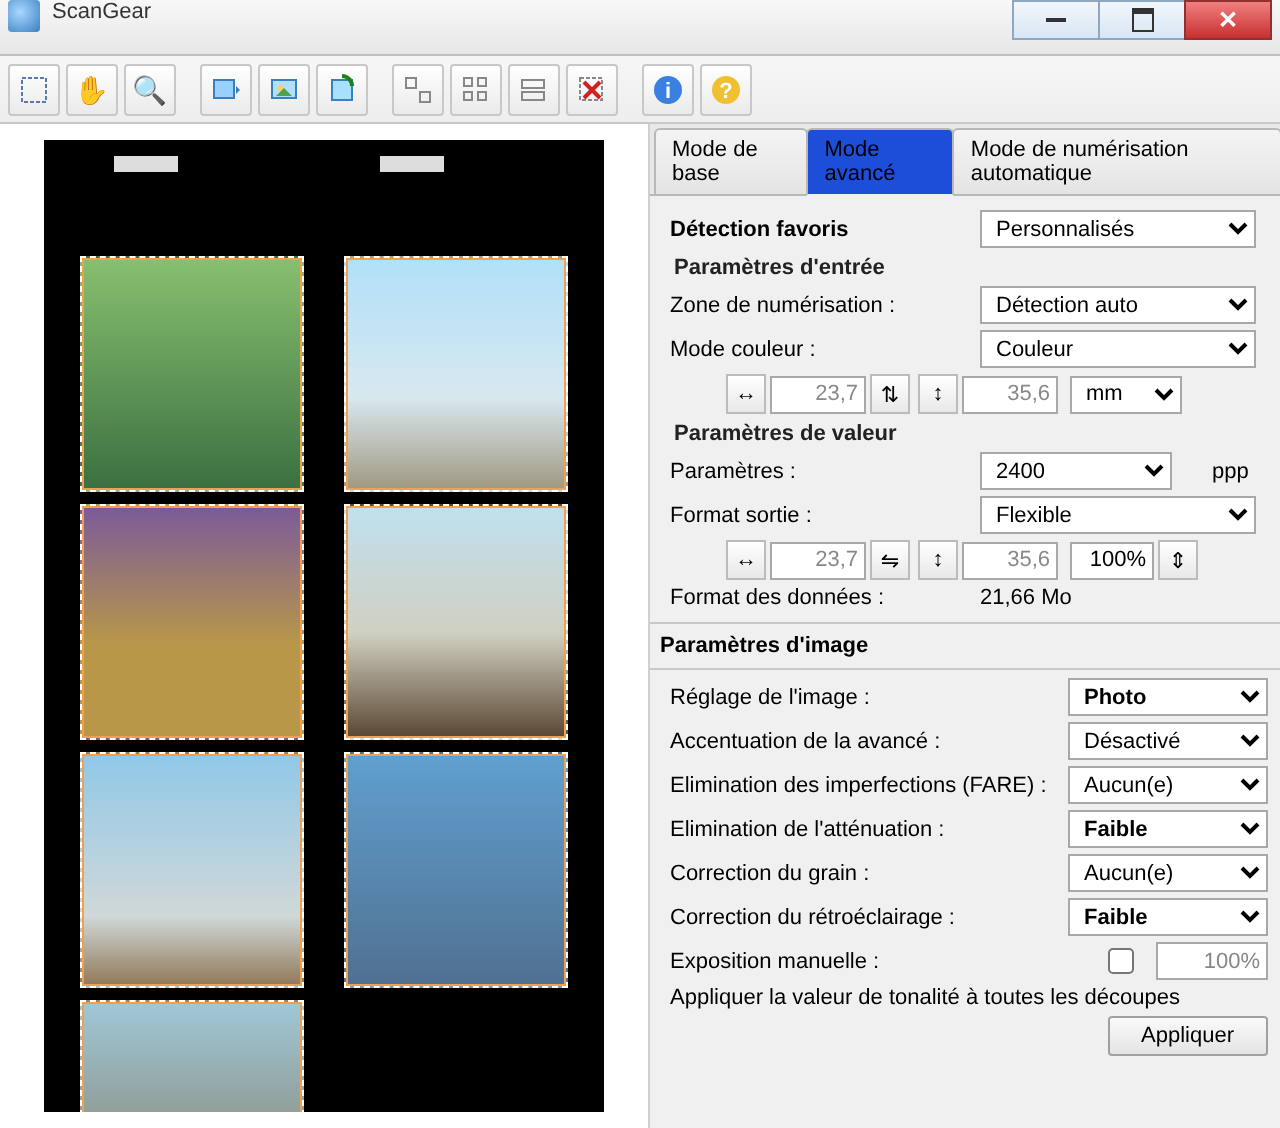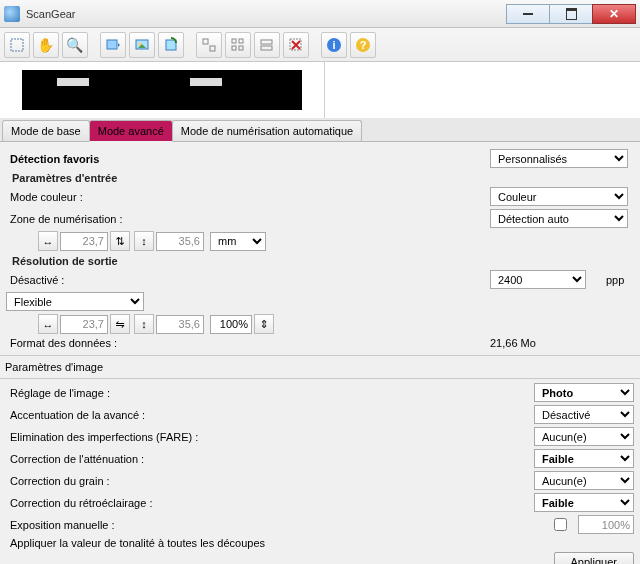--- a/index.html
+++ b/index.html
@@ -1,63 +1,63 @@
 <!DOCTYPE html>
 <html><head>
 <meta charset="utf-8">
 <style>
 * { box-sizing: border-box; font-family: "Segoe UI", Tahoma, sans-serif; font-size: 11px; }
 body { margin: 0; background: #fff; width: 640px; height: 564px; overflow: hidden; }
 
 
-.titlebar { height: 28px; background: linear-gradient(#f8f8f8,#e6e6e6); border-bottom: 1px solid #c0c0c0; display: flex; align-items: center; padding: 0 4px; }
+.titlebar { height: 28px; background: linear-gradient(#f8f8f8,#e6e6e6); border-bottom: 1px solid #c0c0c0; display: flex; padding: 0 4px; }
 .titlebar .appicon { width: 16px; height: 16px; margin-right: 6px; display:inline-block; border-radius:2px; background: radial-gradient(circle at 6px 6px,#a8d8ff,#3a7fc0); }
 .titlebar .title { flex: 1; color: #333; }
 .winbtns { display:flex; }
 .winbtn { width: 44px; height: 20px; border: 1px solid #8ea8c0; background: linear-gradient(#f2f6fb,#d8e6f4); display:flex; align-items:center; justify-content:center; margin-left:-1px; color:#385; }
 .winbtn.min::after { content:""; width:10px; border-bottom:2px solid #333; }
 .winbtn.max::after { content:""; width:9px; height:8px; border:1.5px solid #333; border-top-width:3px; }
 .winbtn.close { background: linear-gradient(#f08080,#c83030); border-color:#903030; color:#fff; font-weight:bold; }
 .winbtn.close::after { content:"✕"; color:#fff; font-size:12px; }
 
 
 .toolbar { height: 34px; background: linear-gradient(#f6f6f6,#eee); border-bottom: 1px solid #c8c8c8; display:flex; align-items:center; padding: 2px 4px; gap:3px; }
 .tbtn { width:26px; height:26px; border:1px solid #c8c8c8; border-radius:2px; background:linear-gradient(#fff,#eaeaea); display:flex; align-items:center; justify-content:center; font-size:14px; }
 .tbtn svg { width:16px; height:16px; }
 .sep { width:6px; }
 
 
-.main { display:flex; height: calc(564px - 28px - 34px); flex-direction: column; }
+.main { display:flex; height: calc(564px - 28px - 34px); }
 .preview { width: 325px; background:#fff; border-right:1px solid #d0d0d0; padding:8px; display:flex; justify-content:center; }
 .filmstrip { width:280px; height:100%; background:#000; position:relative; padding:20px 10px; overflow:hidden; }
 .filmcol { position:absolute; width:112px; top:58px; }
 .filmcol.left { left:18px; }
 .filmcol.right { left:150px; }
 .frame { width:112px; height:118px; margin-bottom:6px; border:1.5px dashed #fff; outline:1px solid #f0a050; outline-offset:-2px; }
 .f1 { background: linear-gradient(#88c070,#3a7040); }
 .f2 { background: linear-gradient(#7a5a9a,#b89848 60%); }
 .f3 { background: linear-gradient(#90c8e8,#d0d8d8 70%,#907858); }
 .f4 { background: linear-gradient(#a0c8d8,#888878 75%); }
 .f5 { background: linear-gradient(#b0e0f8,#d8e8f0 60%,#a09880); }
 .f6 { background: linear-gradient(#c0e0f0,#d0d0c0 55%,#5a4632); }
 .f7 { background: linear-gradient(#60a0d0,#507090); }
 .notch { position:absolute; width:32px; height:8px; background:#ddd; top:8px; }
 .notch.n1{left:35px;} .notch.n2{left:168px;}
 
 
 .panel { flex:1; background:#f0f0f0; display:flex; flex-direction:column; overflow:hidden; }
 .tabs { display:flex; background:#e8e8e8; border-bottom:1px solid #b8b8b8; padding-top:2px; padding-left:2px; gap:0; }
 .tab { padding:4px 8px; border:1px solid #b8b8b8; border-bottom:none; background:linear-gradient(#f4f4f4,#e4e4e4); margin-right:-1px; border-radius:3px 3px 0 0; }
-.tab.active { background:#be185d; position:relative; z-index:2; border-bottom:1px solid #f0f0f0; margin-bottom:-1px;text-align:right; }
+.tab.active { background:#1d4ed8; position:relative; z-index:2; border-bottom:1px solid #f0f0f0; margin-bottom:-1px; }
 .panelbody { flex:1; overflow-y:auto; padding:4px 6px; }
 
 .row { display:flex; align-items:center; margin:3px 0; }
 .lbl { flex:1; padding-left:4px; }
 .grphdr { font-weight:bold; color:#222; margin:4px 0 2px 6px; }
-.sechdr { font-weight:normal; background:#f0f0f0; border:1px solid #c8c8c8; padding:5px; margin:6px -6px 4px; border-left:none; border-right:none;}
+.sechdr { font-weight:bold; background:#f0f0f0; border:1px solid #c8c8c8; padding:5px; margin:6px -6px 4px; border-left:none; border-right:none;}
 select, input[type=text] { height:19px; border:1px solid #a8a8a8; background:#fff; padding:0 3px; font-size:11px; }
 .combo { width:138px; }
 .wide { width:138px; }
 .num { width:48px; text-align:right; background:#f4f4f4; color:#888; border:1px solid #c8c8c8; }
 .numa { width:48px; text-align:right; }
 .smallcombo { width:56px; }
 .unit { margin-left:4px;padding-left:16px; }
 .iconbtn { width:20px; height:20px; border:1px solid #bbb; background:linear-gradient(#fff,#e8e8e8); display:inline-flex; align-items:center; justify-content:center; margin:0 2px; font-size:11px; }
 .chk { width:13px; height:13px; }
 .btn { padding:3px 16px; border:1px solid #a0a0a0; background:linear-gradient(#fafafa,#e4e4e4); border-radius:2px; }
@@ -177,49 +177,50 @@
 
       <div class="row">
         <span class="lbl" style="font-weight:bold">Détection favoris</span>
         <div class="rcol">
             <select class="combo wide"><option>Personnalisés</option></select>
           </div>
       </div>
 
       <div class="grphdr">Paramètres d'entrée</div>
       <div class="row">
+          <span class="lbl">Zone de numérisation :</span>
+          <div class="rcol">
+            <select class="combo wide"><option>Détection auto</option></select>
+          </div>
+        </div>
+      <div class="row">
           <span class="lbl">Mode couleur :</span>
           <div class="rcol">
             <select class="combo wide"><option>Couleur</option></select>
-          </div>
-        </div>
-      <div class="row">
-          <span class="lbl">Zone de numérisation :</span>
-          <div class="rcol">
-            <select class="combo wide"><option>Détection auto</option></select>
           </div>
         </div>
       <div class="row" style="padding-left:30px;">
         <span class="iconbtn">↔</span>
         <input type="text" class="num" disabled="" value="23,7" style="">
         <span class="iconbtn">⇅</span>
         <span class="iconbtn">↕</span>
         <input type="text" class="num" disabled="" value="35,6" style="">
         <select class="smallcombo" style="margin-left:6px;"><option>mm</option></select>
       </div>
 
-      <div class="grphdr">Résolution de sortie</div>
-      <div class="row">
-          <span class="lbl">Désactivé :</span>
+      <div class="grphdr">Paramètres de valeur</div>
+      <div class="row">
+          <span class="lbl">Paramètres :</span>
           <div class="rcol">
             <select class="combo" style="width:96px"><option>2400</option></select>
             <span class="unit">ppp</span>
           </div>
         </div>
       <div class="row">
+          <span class="lbl">Format sortie :</span>
           <div class="rcol">
             <select class="combo wide"><option>Flexible</option></select>
           </div>
         </div>
       <div class="row" style="padding-left:30px;">
         <span class="iconbtn">↔</span>
         <input type="text" class="num" disabled="" value="23,7" style="">
         <span class="iconbtn">⇋</span>
         <span class="iconbtn">↕</span>
         <input type="text" class="num" disabled="" value="35,6" style="">
@@ -241,21 +242,21 @@
         </div>
       <div class="row">
           <span class="lbl">Accentuation de la avancé :</span>
           <select class="combo" style="width:100px"><option>Désactivé</option></select>
         </div>
       <div class="row">
           <span class="lbl">Elimination des imperfections (FARE) :</span>
           <select class="combo" style="width:100px"><option>Aucun(e)</option></select>
         </div>
       <div class="row">
-          <span class="lbl">Correction de l'atténuation :</span>
+          <span class="lbl">Elimination de l'atténuation :</span>
           <select class="combo" style="width:100px;font-weight:bold"><option>Faible</option></select>
         </div>
       <div class="row">
           <span class="lbl">Correction du grain :</span>
           <select class="combo" style="width:100px"><option>Aucun(e)</option></select>
         </div>
       <div class="row">
           <span class="lbl">Correction du rétroéclairage :</span>
           <select class="combo" style="width:100px;font-weight:bold"><option>Faible</option></select>
         </div>

